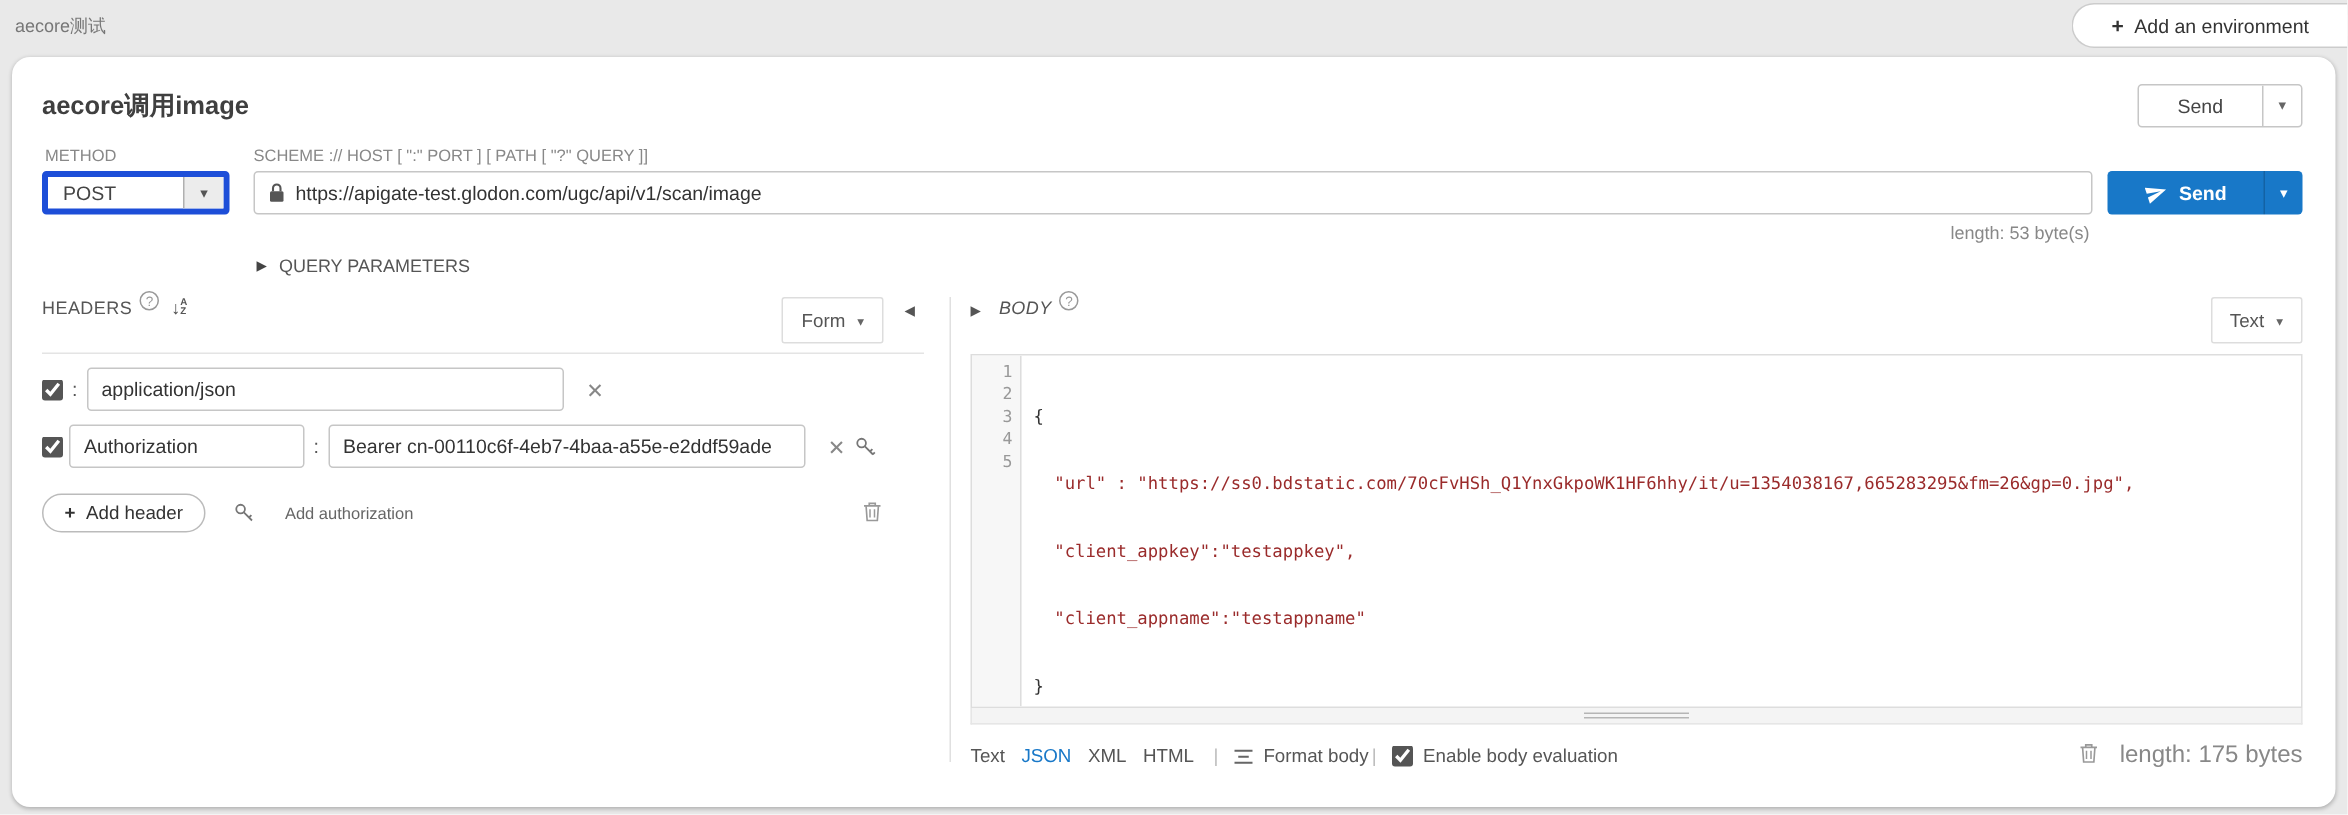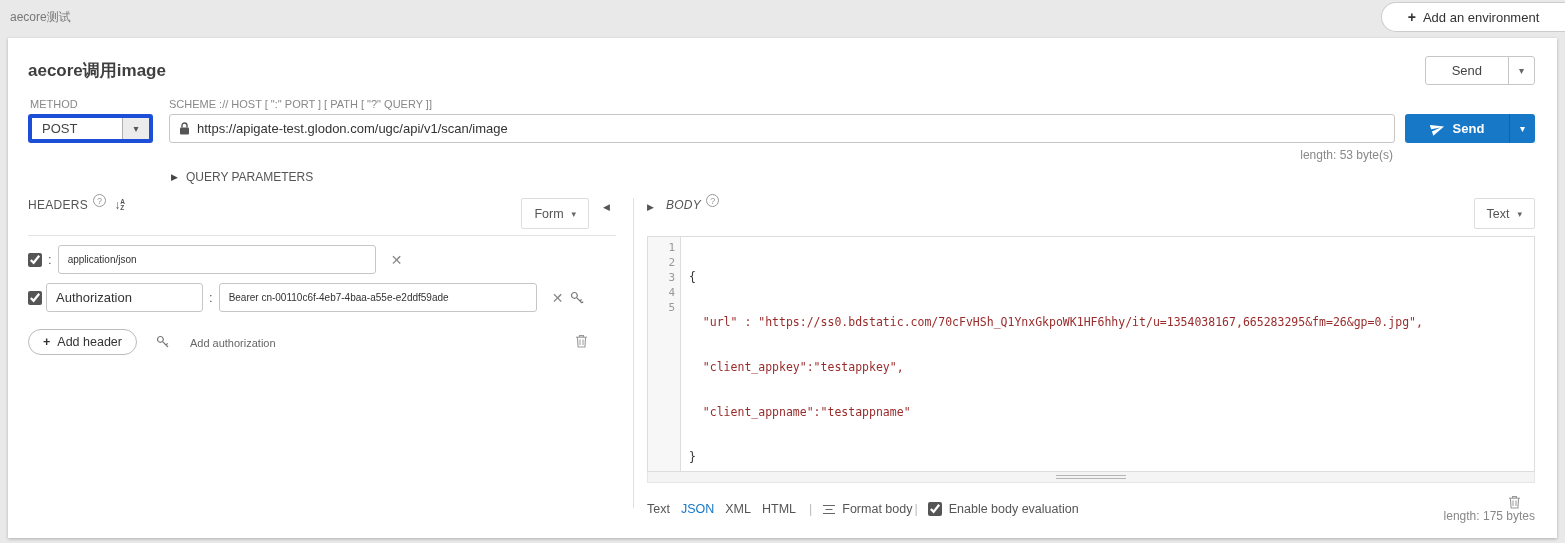--- a/index.html
+++ b/index.html
@@ -17,21 +17,21 @@
     position:absolute; right:0; top:2px; height:30px; width:184px;
     background:#fff; border:1px solid #ccc; border-right:none;
     border-radius:16px 0 0 16px;
     display:flex; align-items:center; justify-content:center;
     font-size:13px; color:#333; cursor:pointer;
   }
   .add-env-btn .plus { font-weight:bold; margin-right:7px; font-size:14px; }
   
   .card {
     margin:3px 8px 0 8px; height:500px; background:#fff;
-    border-radius:0; box-shadow:0 1px 3px rgba(0,0,0,.25);
+    border-radius:12px; box-shadow:0 1px 3px rgba(0,0,0,.25);
     padding:0 22px 0 20px; position:relative;
   }
   .card-header { display:flex; justify-content:space-between; align-items:center; padding-top:16px; height:48px; }
   .req-title { font-size:17px; font-weight:bold; color:#3f3f3f; }
   .split-btn { display:flex; align-items:stretch; height:29px; border:1px solid #c6c6c6; border-radius:3px; background:#fff; overflow:hidden; }
   .split-btn .main { display:flex; align-items:center; padding:0 26px; color:#444; cursor:pointer; }
   .split-btn .caret-cell { width:26px; display:flex; align-items:center; justify-content:center; border-left:1px solid #c6c6c6; cursor:pointer; color:#666; font-size:10px; }
   
   .labels-row { display:flex; margin-top:12px; font-size:11px; color:#888; }
   .labels-row .method-col { width:141px; padding-left:2px; }
@@ -67,21 +67,21 @@
   .sort-icon .az { display:flex; flex-direction:column; font-size:6.5px; line-height:1; font-weight:bold; }
   .mini-dd { height:31px; border:1px solid #ddd; border-radius:2px; background:#fff; display:flex; align-items:center; padding:0 12px; color:#555; font-size:12.5px; cursor:pointer; }
   .mini-dd .caret { font-size:9px; color:#666; margin-left:8px; }
   .collapse-arrow { font-size:9px; color:#555; cursor:pointer; padding:4px 6px; }
   .spacer { flex:1; }
   
   .hdr-row { display:flex; align-items:center; margin-top:9px; }
   .hdr-row input[type=checkbox], .footer input[type=checkbox] { width:14px; height:14px; accent-color:#555; }
   .hdr-name { width:157px; height:29px; margin-left:4px; border:1px solid #c6c6c6; border-radius:3px; padding:0 9px; font-size:13px; color:#333; outline:none; font-family:"Liberation Sans",sans-serif; }
   .hdr-colon { margin:0 6px; color:#555; }
-  .hdr-value { width:318px; height:29px; border:1px solid #c6c6c6; border-radius:3px; padding:0 9px; font-size:10px; color:#333; outline:none; font-family:"Liberation Sans",sans-serif; }
+  .hdr-value { width:318px; height:29px; border:1px solid #c6c6c6; border-radius:3px; padding:0 9px; font-size:13px; color:#333; outline:none; font-family:"Liberation Sans",sans-serif; }
   .x-del { margin-left:15px; color:#888; font-size:14px; cursor:pointer; width:12px; text-align:center; }
   .key-slot { width:26px; display:flex; justify-content:center; }
   .add-row { display:flex; align-items:center; margin-top:17px; }
   .add-header-btn { height:26px; border:1px solid #bbb; border-radius:14px; background:#fff; display:flex; align-items:center; padding:0 14px; color:#333; font-size:12.5px; cursor:pointer; }
   .add-header-btn .plus { font-weight:bold; margin-right:7px; }
   .add-auth { display:flex; align-items:flex-end; margin-left:19px; color:#666; font-size:11px; cursor:pointer;gap:13px; }
   .add-auth svg { margin-right:7px; }
   .trash-slot { margin-left:auto; margin-right:28px; cursor:pointer; }
   
   .editor { margin-top:0; border:1px solid #ddd; height:236px; display:flex; background:#fff; overflow:hidden; }
@@ -95,21 +95,21 @@
   .grip div { height:1px; background:#b5b5b5; margin:2px 0; }
   
   .footer { display:flex; align-items:center; margin-top:12px; font-size:12.5px; color:#555; }
   .fmt-tab { margin-right:11px; cursor:pointer; color:#555; }
   .fmt-tab.active { color:#1878c8; }
   .pipe { color:#bbb; margin:0 10px 0 2px; }
   .fmt-body { display:flex; align-items:center; cursor:pointer; }
   .fmt-body svg { margin-right:6px; }
   .eval { display:flex; align-items:center; cursor:pointer; }
   .eval input { margin-right:7px; }
-  .footer .right { margin-left:auto; display:flex; align-items:flex-end; color:#888; font-size:12px;flex-direction:column; }
+  .footer .right { margin-left:auto; display:flex; align-items:flex-start; color:#888; font-size:16px; }
   .footer .right svg { margin-right:14px; cursor:pointer; }
 </style>
 </head>
 <body>
 
 <div class="topbar">
   <span class="breadcrumb">aecore测试</span>
   <div class="add-env-btn">
     <span class="plus">+</span>
     <span>Add an environment</span>

